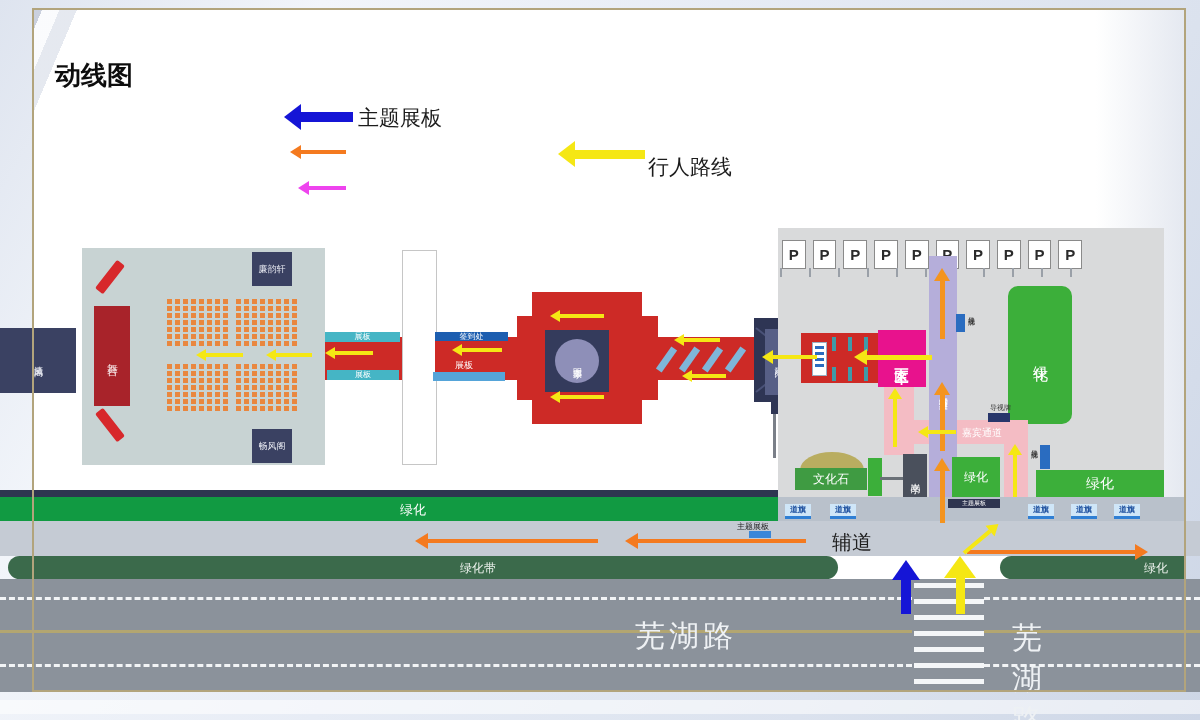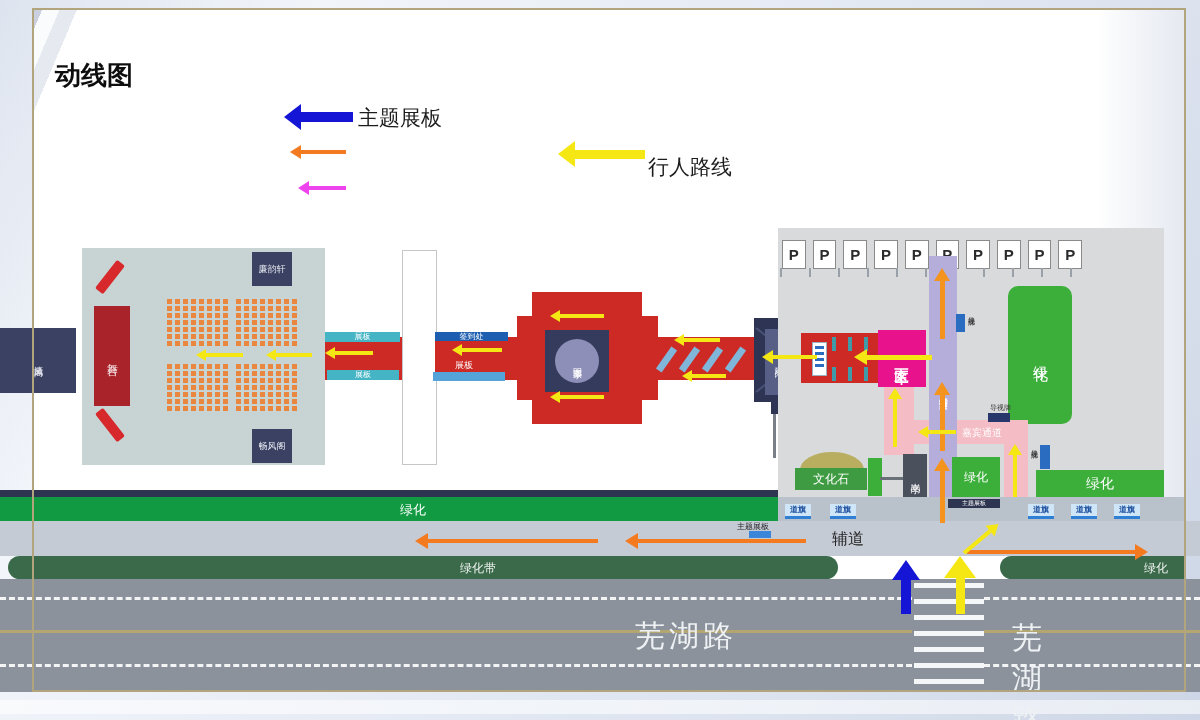--- a/index.html
+++ b/index.html
@@ -502,21 +502,21 @@
   <div class="ar left" style="left:415px;top:533px;color:#f47a1f;--hw:8px;--hl:13px;--sh:4px;--sl:170px;">
       <span class="h"></span>
       <span class="s"></span>
     </div>
   <div class="ar left" style="left:625px;top:533px;color:#f47a1f;--hw:8px;--hl:13px;--sh:4px;--sl:168px;">
       <span class="h"></span>
       <span class="s"></span>
     </div>
   <div class="abs" style="left:737px;top:521px;font-size:8px;color:#222;z-index:6;">主题展板</div>
   <div class="abs" style="left:749px;top:531px;width:22px;height:7px;background:#3b86d8;z-index:6;"></div>
-  <div class="abs" style="left:832px;top:529px;font-size:16px;color:#1e1e1e;z-index:6;">辅道</div>
+  <div class="abs" style="left:832px;top:529px;font-size:20px;color:#1e1e1e;z-index:6;">辅道</div>
   <div class="ar right" style="left:967px;top:544px;color:#f47a1f;--hw:8px;--hl:13px;--sh:4px;--sl:168px;">
       <span class="s"></span>
       <span class="h"></span>
     </div>
   <div class="ar right" style="left:964px;top:546px;color:#f5e714;--hw:7px;--hl:11px;--sh:4px;--sl:34px;transform:rotate(-40deg);transform-origin:left center;">
       <span class="s"></span>
       <span class="h"></span>
     </div>
 
   <div class="abs dkgreen" style="left:8px;top:556px;width:830px;height:23px;border-radius:12px;">

